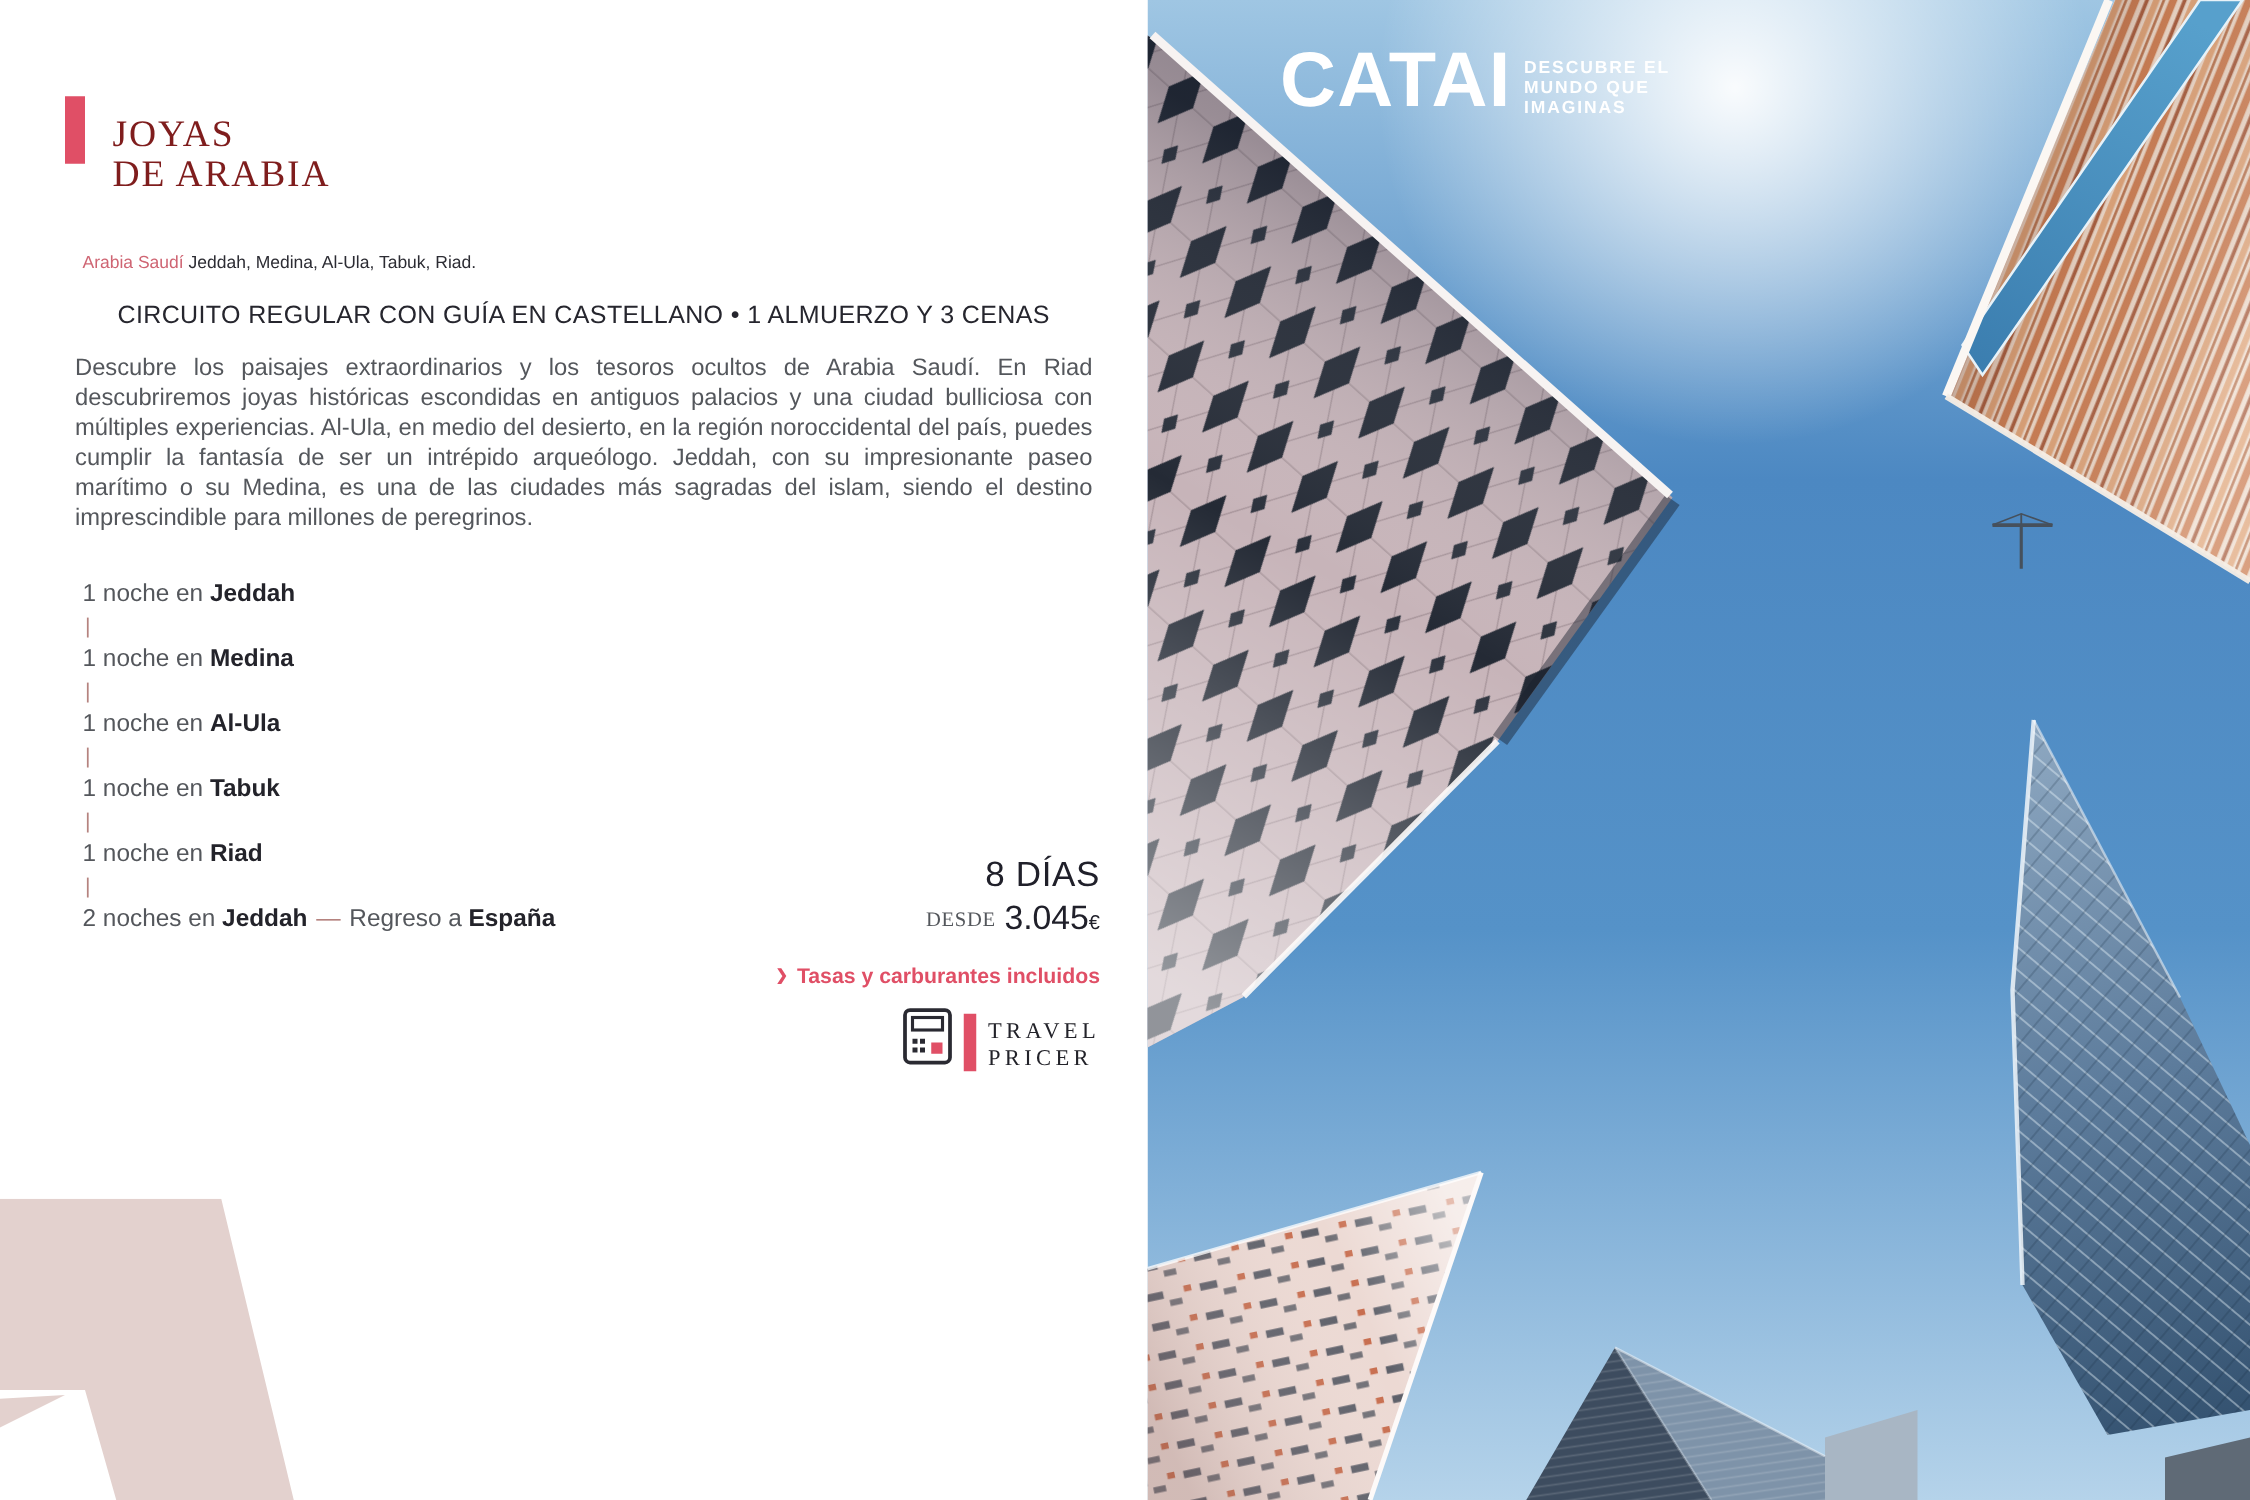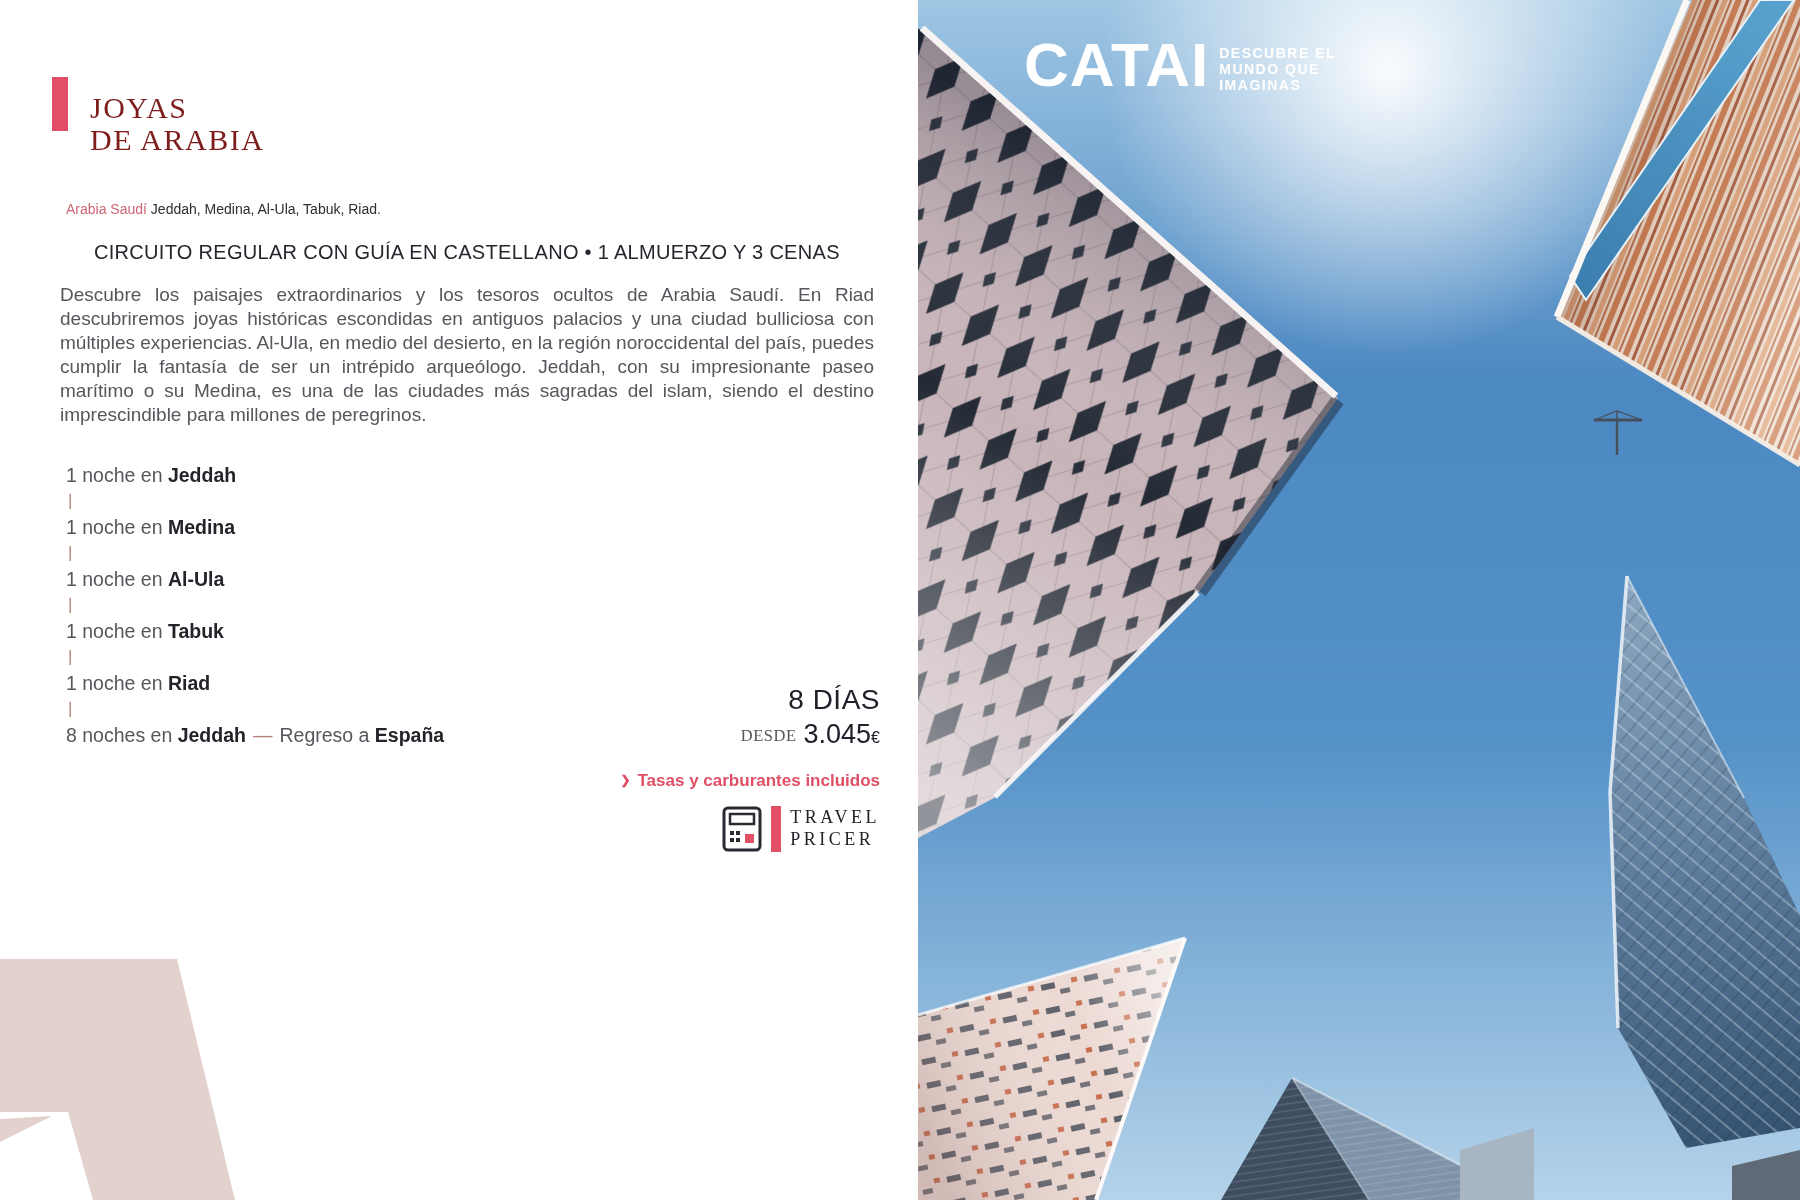--- a/index.html
+++ b/index.html
@@ -35,21 +35,21 @@
   .it-dash{color:var(--sep);margin:0 7px;}
   
   .price-block{position:absolute;left:66px;top:684px;width:814px;text-align:right;}
   .days{font-size:28px;font-weight:400;color:var(--ink);letter-spacing:.5px;}
   .from-line{margin-top:3px;}
   .desde{font-size:16.5px;color:var(--body);letter-spacing:.5px;margin-right:7px;vertical-align:2px;font-family:Liberation Serif, serif;}
   .amount{font-size:27px;color:var(--ink);}
   .euro{font-size:16px;color:var(--ink);}
   .note{margin-top:21px;color:var(--accent);font-weight:700;font-size:17px;}
   .chev{font-size:12px;margin-right:7px;display:inline-block;transform:translateY(-2px);}
-  .tp{margin-top:15px;display:flex;justify-content:flex-end;align-items:flex-start;gap:9px;}
+  .tp{margin-top:15px;display:flex;justify-content:flex-end;align-items:flex-end;gap:9px;}
   .tp-redbar{width:10px;height:46px;background:var(--accent);}
   .tp-text{
     font-family:"Liberation Serif",serif;font-size:18px;letter-spacing:3.5px;
     line-height:22px;color:#23232a;text-align:left;
   }
   
   .corner-shape{position:absolute;left:0;top:959px;width:236px;height:241px;}
   
   .photo{position:absolute;left:918px;top:0;width:882px;height:1092px;}
   .photo svg.scene{position:absolute;left:0;top:0;}
@@ -81,21 +81,21 @@
   <div class="it-sep">|</div>
   <div class="it-row"><span>1 noche en </span><span class="it-place">Medina</span></div>
   <div class="it-sep">|</div>
   <div class="it-row"><span>1 noche en </span><span class="it-place">Al-Ula</span></div>
   <div class="it-sep">|</div>
   <div class="it-row"><span>1 noche en </span><span class="it-place">Tabuk</span></div>
   <div class="it-sep">|</div>
   <div class="it-row"><span>1 noche en </span><span class="it-place">Riad</span></div>
   <div class="it-sep">|</div>
   <div class="it-row">
-    <span>8 noches en </span><span class="it-place">Jeddah</span><span class="it-dash">—</span><span>Regreso a </span><span class="it-place">España</span>
+    <span>2 noches en </span><span class="it-place">Jeddah</span><span class="it-dash">—</span><span>Regreso a </span><span class="it-place">España</span>
   </div>
 </div>
 
 <div class="price-block">
   <div class="days">8 DÍAS</div>
   <div class="from-line">
     <span class="desde">DESDE</span><span class="amount">3.045</span><span class="euro">€</span>
   </div>
   <div class="note">
     <span class="chev">❯</span><span>Tasas y carburantes incluidos</span>

